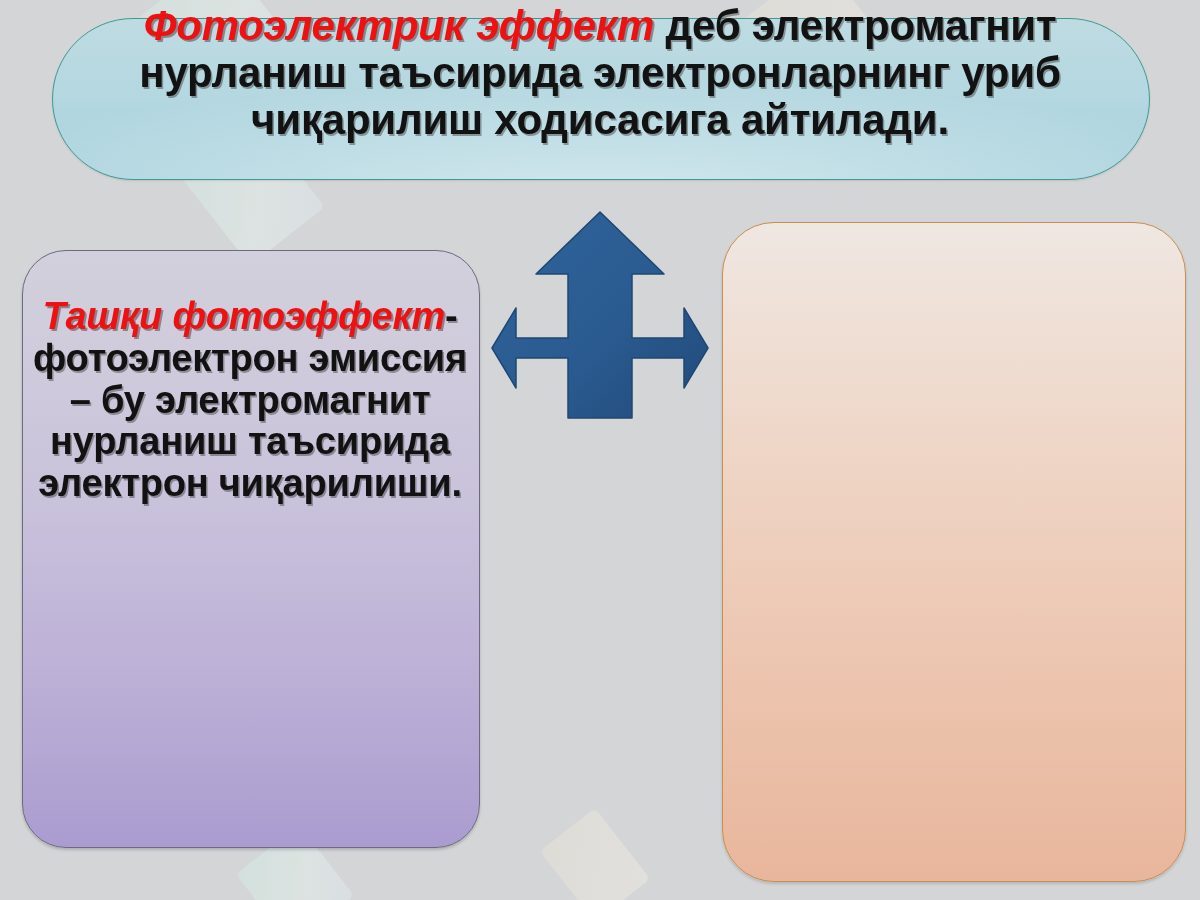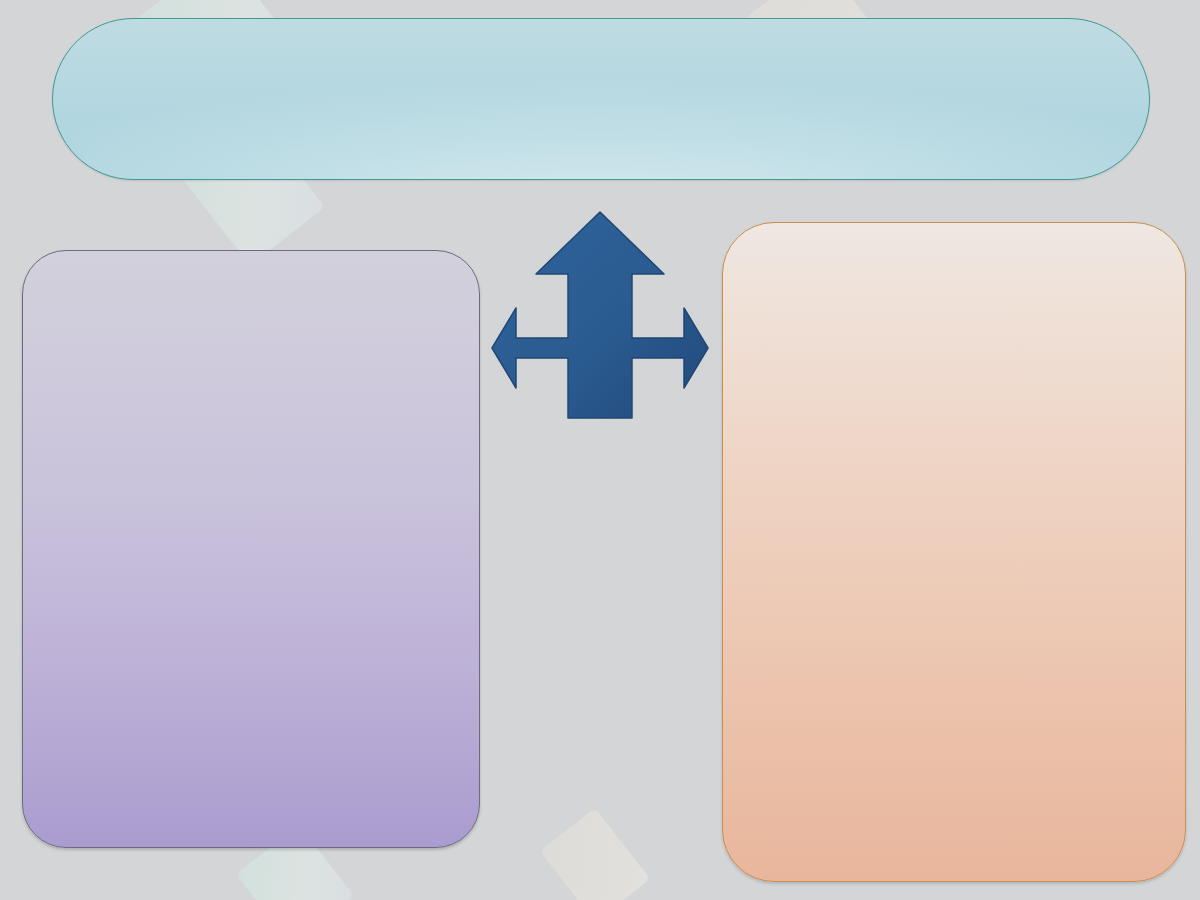--- a/index.html
+++ b/index.html
@@ -158,16 +158,22 @@
         <linearGradient id="agrad" x1="0" y1="0" x2="1" y2="1">
           <stop offset="0%" stop-color="#2f649c"></stop>
           <stop offset="55%" stop-color="#2a5b90"></stop>
           <stop offset="100%" stop-color="#22497a"></stop>
         </linearGradient>
       </defs>
       <polygon points="112,4 176,66 144,66 144,130 196,130 196,100 220,140 196,180 196,150 144,150 144,210 80,210 80,150 28,150 28,180 4,140 28,100 28,130 80,130 80,66 48,66" fill="url(#agrad)" stroke="#1f4773" stroke-width="1.5" stroke-linejoin="round"></polygon>
     </svg>
   </div>
 
+  <div class="txt" id="banner-text">
+    <span class="red">Фотоэлектрик эффект</span><span> деб электромагнит нурланиш таъсирида электронларнинг уриб чиқарилиш ходисасига айтилади.</span>
+  </div>
 
+  <div class="txt" id="left-text">
+    <span class="red">Ташқи фотоэффект</span><span>-фотоэлектрон эмиссия – бу электромагнит нурланиш таъсирида электрон чиқарилиши.</span>
+  </div>
 
 
 </div>
 
 </body></html>

